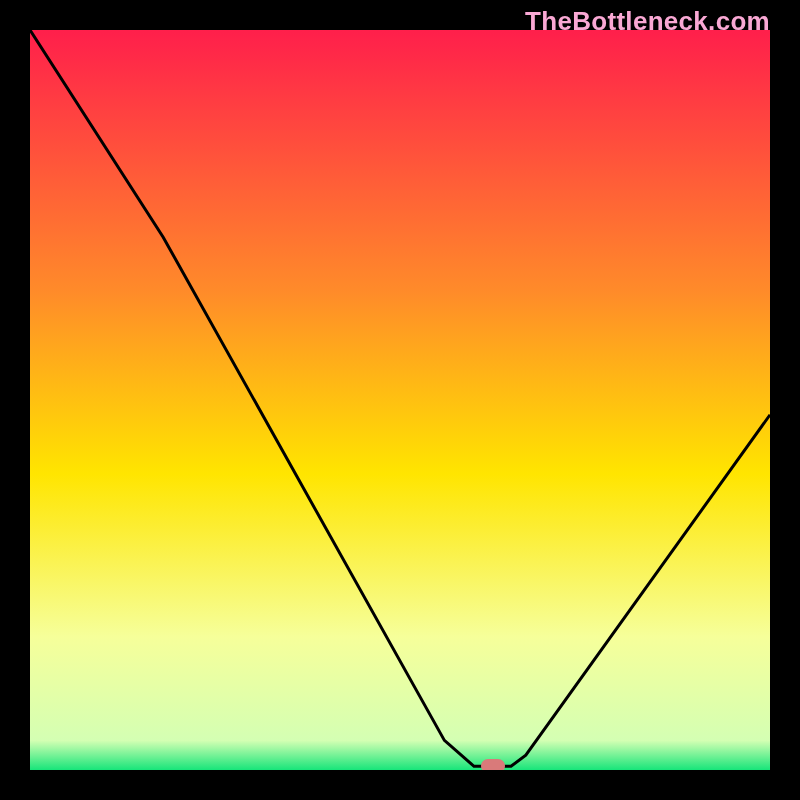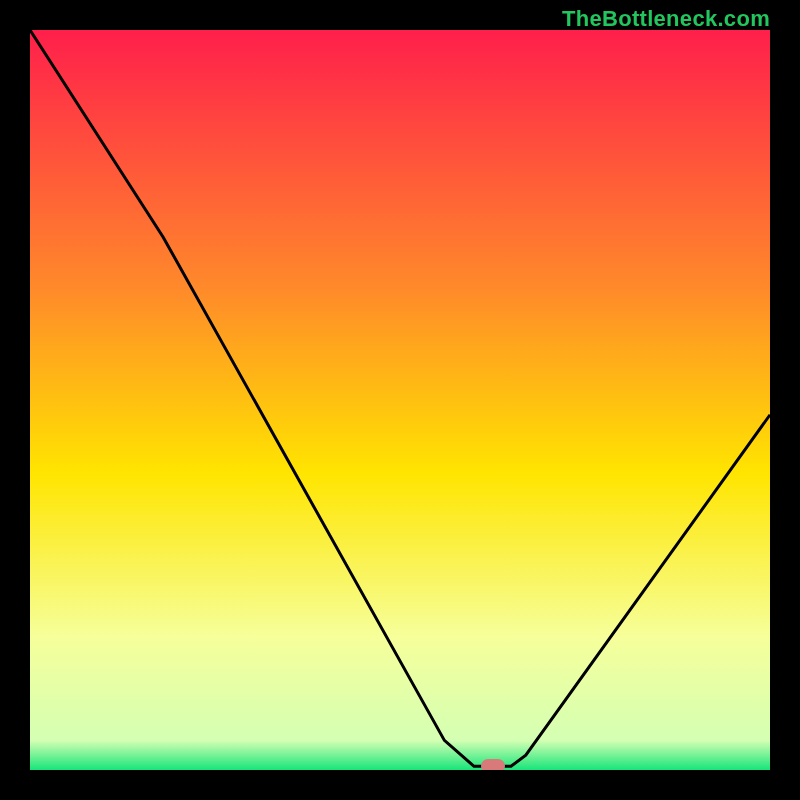--- a/index.html
+++ b/index.html
@@ -30,23 +30,23 @@
     position: absolute;
     left: 0;
     top: 0;
     width: 100%;
     height: 100%;
   }
   .watermark {
     position: absolute;
     top: 6px;
     right: 30px;
-    color: #22c55e;
+    color: #f9a8d4;
     font-family: Arial, Helvetica, sans-serif;
-    font-size: 22px;
+    font-size: 26px;
     font-weight: 600;
     letter-spacing: 0.3px;
   }
   svg.curve {
     position: absolute;
     left: 0;
     top: 0;
     width: 100%;
     height: 100%;
   }

